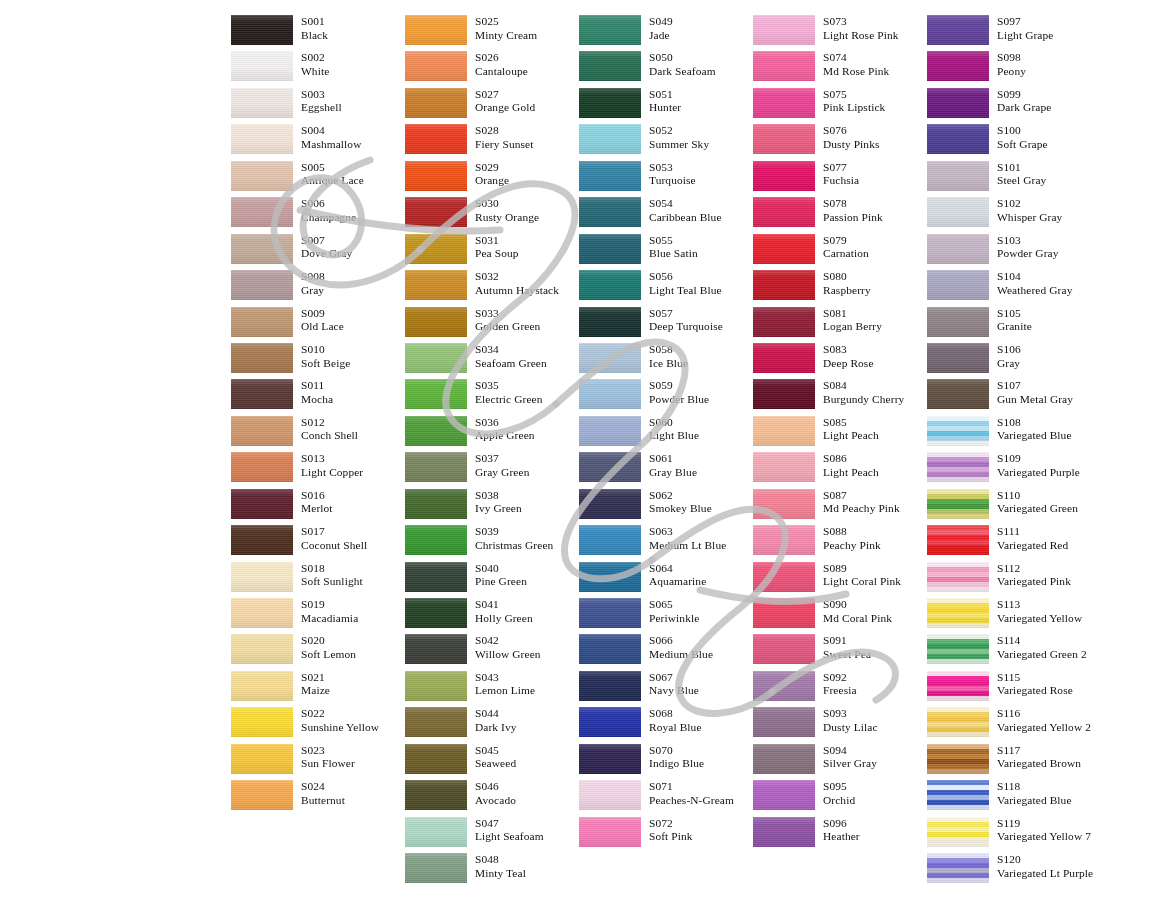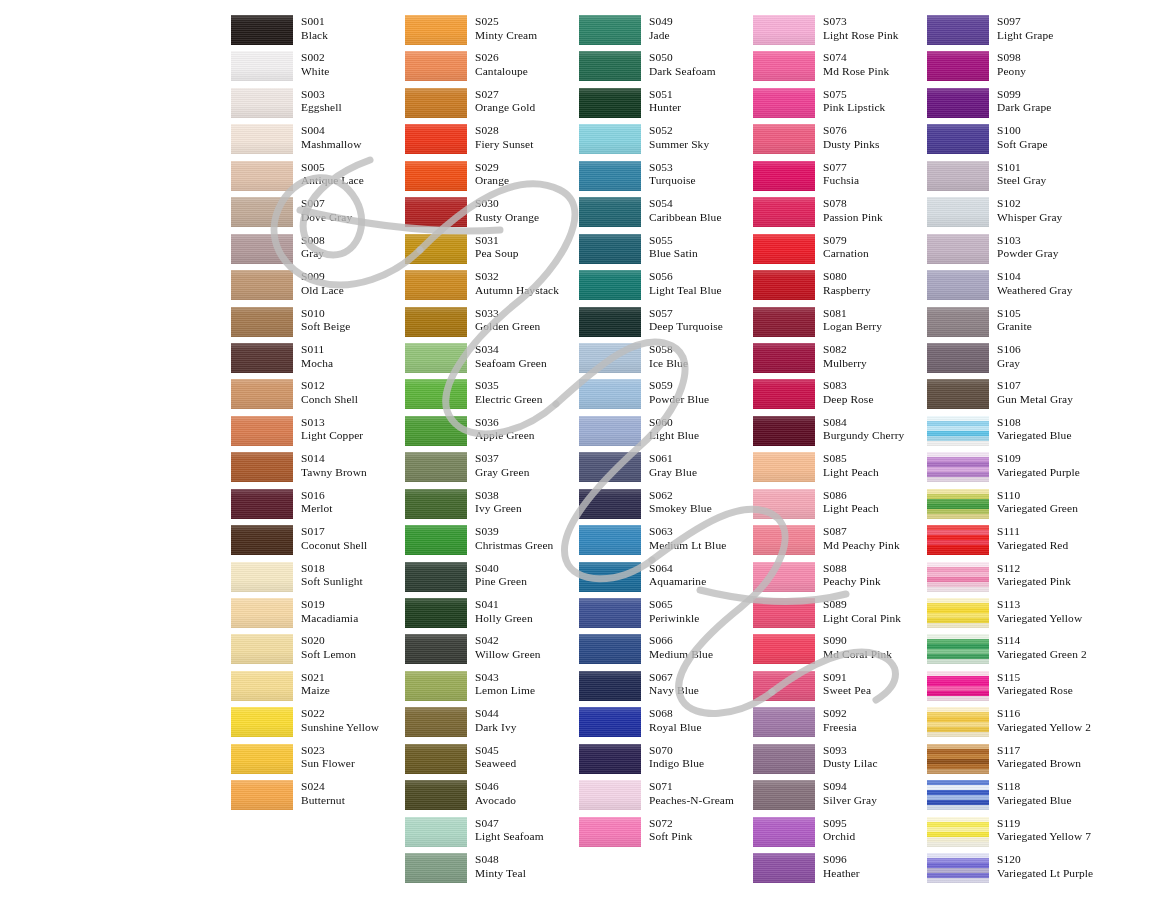--- a/index.html
+++ b/index.html
@@ -147,20 +147,30 @@
           <div class="swatch" style="background: rgb(226, 195, 173);">
             <div class="thread-texture"></div>
             <div class="sheen"></div>
           </div>
           <div class="entry-label">
             <span class="entry-code">S005</span>
             <span class="entry-name">Antique Lace</span>
           </div>
         </div>
         <div class="color-entry">
+          <div class="swatch" style="background: rgb(197, 158, 158);">
+            <div class="thread-texture"></div>
+            <div class="sheen"></div>
+          </div>
+          <div class="entry-label">
+            <span class="entry-code">S006</span>
+            <span class="entry-name">Champagne</span>
+          </div>
+        </div>
+        <div class="color-entry">
           <div class="swatch" style="background: rgb(195, 171, 152);">
             <div class="thread-texture"></div>
             <div class="sheen"></div>
           </div>
           <div class="entry-label">
             <span class="entry-code">S007</span>
             <span class="entry-name">Dove Gray</span>
           </div>
         </div>
         <div class="color-entry">
@@ -217,30 +227,20 @@
           <div class="swatch" style="background: rgb(217, 124, 79);">
             <div class="thread-texture"></div>
             <div class="sheen"></div>
           </div>
           <div class="entry-label">
             <span class="entry-code">S013</span>
             <span class="entry-name">Light Copper</span>
           </div>
         </div>
         <div class="color-entry">
-          <div class="swatch" style="background: rgb(171, 90, 44);">
-            <div class="thread-texture"></div>
-            <div class="sheen"></div>
-          </div>
-          <div class="entry-label">
-            <span class="entry-code">S014</span>
-            <span class="entry-name">Tawny Brown</span>
-          </div>
-        </div>
-        <div class="color-entry">
           <div class="swatch" style="background: rgb(90, 29, 44);">
             <div class="thread-texture"></div>
             <div class="sheen"></div>
           </div>
           <div class="entry-label">
             <span class="entry-code">S016</span>
             <span class="entry-name">Merlot</span>
           </div>
         </div>
         <div class="color-entry">
@@ -880,30 +880,20 @@
           </div>
         </div>
         <div class="color-entry">
           <div class="swatch" style="background: rgb(140, 27, 51);">
             <div class="thread-texture"></div>
             <div class="sheen"></div>
           </div>
           <div class="entry-label">
             <span class="entry-code">S081</span>
             <span class="entry-name">Logan Berry</span>
-          </div>
-        </div>
-        <div class="color-entry">
-          <div class="swatch" style="background: rgb(156, 18, 63);">
-            <div class="thread-texture"></div>
-            <div class="sheen"></div>
-          </div>
-          <div class="entry-label">
-            <span class="entry-code">S082</span>
-            <span class="entry-name">Mulberry</span>
           </div>
         </div>
         <div class="color-entry">
           <div class="swatch" style="background: rgb(201, 16, 75);">
             <div class="thread-texture"></div>
             <div class="sheen"></div>
           </div>
           <div class="entry-label">
             <span class="entry-code">S083</span>
             <span class="entry-name">Deep Rose</span>

